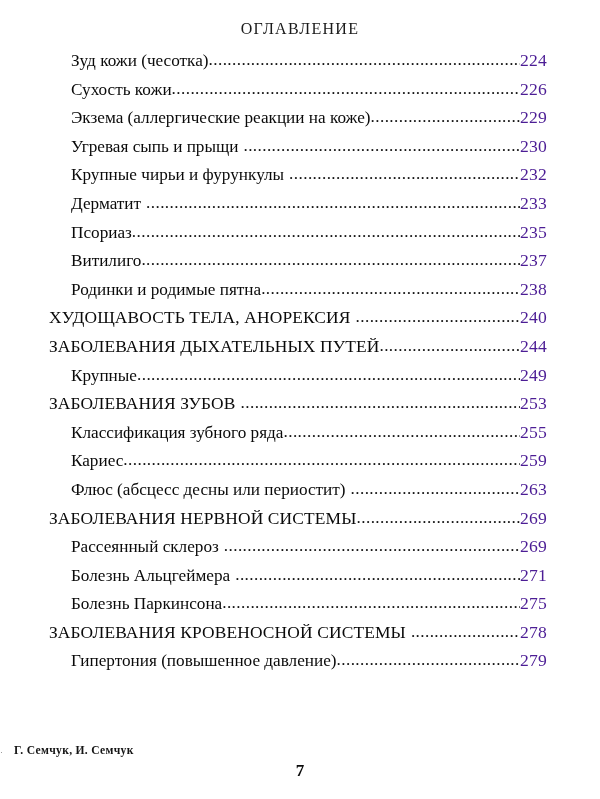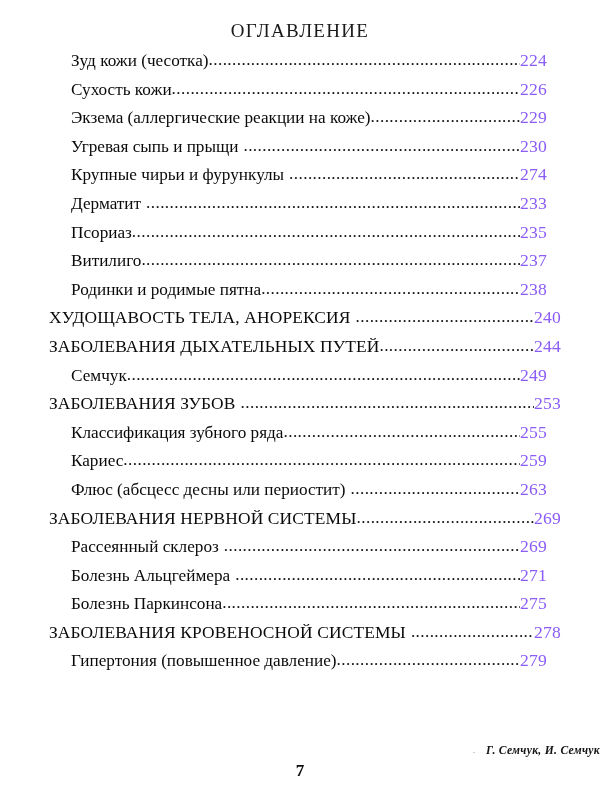--- a/index.html
+++ b/index.html
@@ -23,21 +23,21 @@
     box-sizing: border-box;
   }
 
   
   .running-head {
     position: absolute;
     top: 20px;
     left: 0;
     width: 600px;
     text-align: center;
-    font-size: 19px;
+    font-size: 16px;
     letter-spacing: 1.3px;
     font-weight: 400;
     color: #1a1a1a;
   }
 
   
   .toc {
     position: absolute;
     top: 52px;
     left: 0;
@@ -48,21 +48,21 @@
     display: flex;
     align-items: baseline;
     width: 600px;
     height: 28.6px;
     box-sizing: border-box;
     white-space: nowrap;
     overflow: hidden;
   }
 
   
-  .toc-row.level-1 { padding-left: 49px; padding-right: 39px; }
+  .toc-row.level-1 { padding-left: 49px; padding-right: 53px; }
   .toc-row.level-2 { padding-left: 71px; padding-right: 53px; text-align: center; }
 
   .toc-title {
     font-size: 17.2px;
     line-height: 1;
     color: #0a0a0a;
     flex: 0 0 auto;
   }
   .level-1 .toc-title {
     font-size: 17.4px;
@@ -86,36 +86,35 @@
   }
   .toc-leader::after {
     content: "..........................................................................................................................................";
     letter-spacing: 0.4px;
   }
 
   .toc-page {
     flex: 0 0 auto;
     font-size: 17.6px;
     line-height: 1;
-    color: #8b5cf6;
+    color: #4c1d95;
     padding-left: 0px;
     letter-spacing: 0.2px;
   }
 
   
   .toc-row.gap .toc-title { padding-right: 5px; }
 
   
   .footer {
     position: absolute;
     left: 0;
     top: 740px;
     width: 600px;
-    text-align: right;
-    font-style: italic;
+    text-align: left;
   }
   .footer-authors {
     font-size: 11.6px;
     font-weight: bold;
     letter-spacing: 0.3px;
     color: #151515;
     display: inline-block;
   }
   .footer-mark {
     display: inline-block;
@@ -161,21 +160,21 @@
         <span class="toc-page">229</span>
       </div>
       <div class="toc-row level-2 gap">
         <span class="toc-title">Угревая сыпь и прыщи</span>
         <span class="toc-leader"></span>
         <span class="toc-page">230</span>
       </div>
       <div class="toc-row level-2 gap">
         <span class="toc-title">Крупные чирьи и фурункулы</span>
         <span class="toc-leader"></span>
-        <span class="toc-page">274</span>
+        <span class="toc-page">232</span>
       </div>
       <div class="toc-row level-2 gap">
         <span class="toc-title">Дерматит</span>
         <span class="toc-leader"></span>
         <span class="toc-page">233</span>
       </div>
       <div class="toc-row level-2">
         <span class="toc-title">Псориаз</span>
         <span class="toc-leader"></span>
         <span class="toc-page">235</span>
@@ -194,21 +193,21 @@
         <span class="toc-title">ХУДОЩАВОСТЬ ТЕЛА, АНОРЕКСИЯ</span>
         <span class="toc-leader"></span>
         <span class="toc-page">240</span>
       </div>
       <div class="toc-row level-1">
         <span class="toc-title">ЗАБОЛЕВАНИЯ ДЫХАТЕЛЬНЫХ ПУТЕЙ</span>
         <span class="toc-leader"></span>
         <span class="toc-page">244</span>
       </div>
       <div class="toc-row level-2">
-        <span class="toc-title">Семчук</span>
+        <span class="toc-title">Крупные</span>
         <span class="toc-leader"></span>
         <span class="toc-page">249</span>
       </div>
       <div class="toc-row level-1 gap">
         <span class="toc-title">ЗАБОЛЕВАНИЯ ЗУБОВ</span>
         <span class="toc-leader"></span>
         <span class="toc-page">253</span>
       </div>
       <div class="toc-row level-2">
         <span class="toc-title">Классификация зубного ряда</span>

